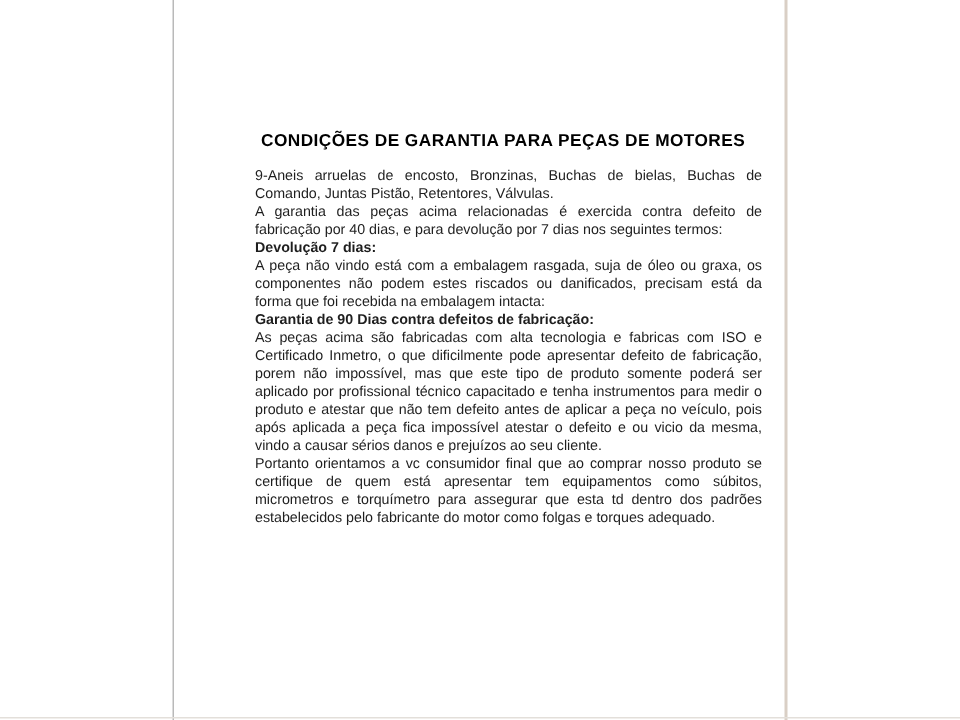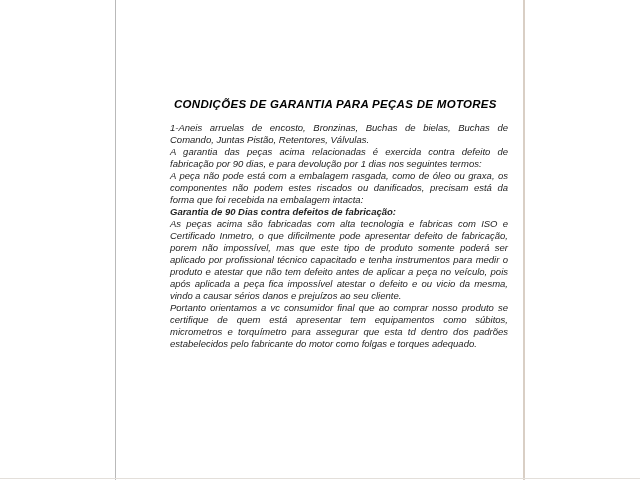--- a/index.html
+++ b/index.html
@@ -33,27 +33,26 @@
     position: absolute;
     left: 0;
     top: 478px;
     width: 640px;
     height: 1px;
     background: var(--bottom-rule, #e3dfda);
   }
   .doc {
     position: absolute;
     left: 170px;
-    top: 97px;
+    top: 87px;
     width: 338px;
     color: var(--text, #1e1e1e);
     font-size: 9.5px;
     line-height: 12px;
     text-align: justify;
-    font-style: italic;
   }
   .doc h1 {
     font-size: 11.5px;
     line-height: 14px;
     font-weight: bold;
     letter-spacing: 0.3px;
     color: #000;
     margin: 0 0 11px 4px;
     text-align: left;
     white-space: nowrap;
@@ -74,26 +73,27 @@
 </head>
 <body>
 
 <div class="rule rule-left"></div>
 <div class="rule rule-right"></div>
 <div class="rule-bottom"></div>
 
 <div class="doc">
   <h1>CONDIÇÕES DE GARANTIA PARA PEÇAS DE MOTORES</h1>
 
-  <p class="mb">1-Aneis arruelas de encosto, Bronzinas, Buchas de bielas, Buchas de Comando, Juntas Pistão, Retentores, Válvulas.</p>
+  <p class="mb">9-Aneis arruelas de encosto, Bronzinas, Buchas de bielas, Buchas de Comando, Juntas Pistão, Retentores, Válvulas.</p>
 
-  <p class="mb">A garantia das peças acima relacionadas é exercida contra defeito de fabricação por 90 dias, e para devolução por 1 dias nos seguintes termos:</p>
+  <p class="mb">A garantia das peças acima relacionadas é exercida contra defeito de fabricação por 40 dias, e para devolução por 7 dias nos seguintes termos:</p>
 
+  <h2>Devolução 7 dias:</h2>
 
-  <p class="mb">A peça não pode está com a embalagem rasgada, como de óleo ou graxa, os componentes não podem estes riscados ou danificados, precisam está da forma que foi recebida na embalagem intacta:</p>
+  <p class="mb">A peça não vindo está com a embalagem rasgada, suja de óleo ou graxa, os componentes não podem estes riscados ou danificados, precisam está da forma que foi recebida na embalagem intacta:</p>
 
   <h2 class="mbl">Garantia de 90 Dias contra defeitos de fabricação:</h2>
 
   <p>As peças acima são fabricadas com alta tecnologia e fabricas com ISO e Certificado Inmetro, o que dificilmente pode apresentar defeito de fabricação, porem não impossível, mas que este tipo de produto somente poderá ser aplicado por profissional técnico capacitado e tenha instrumentos para medir o produto e atestar que não tem defeito antes de aplicar a peça no veículo, pois após aplicada a peça fica impossível atestar o defeito e ou vicio da mesma, vindo a causar sérios danos e prejuízos ao seu cliente.</p>
 
   <p class="mb">Portanto orientamos a vc consumidor final que ao comprar nosso produto se certifique de quem está apresentar tem equipamentos como súbitos, micrometros e torquímetro para assegurar que esta td dentro dos padrões estabelecidos pelo fabricante do motor como folgas e torques adequado.</p>
 
 </div>
 
 </body></html>

